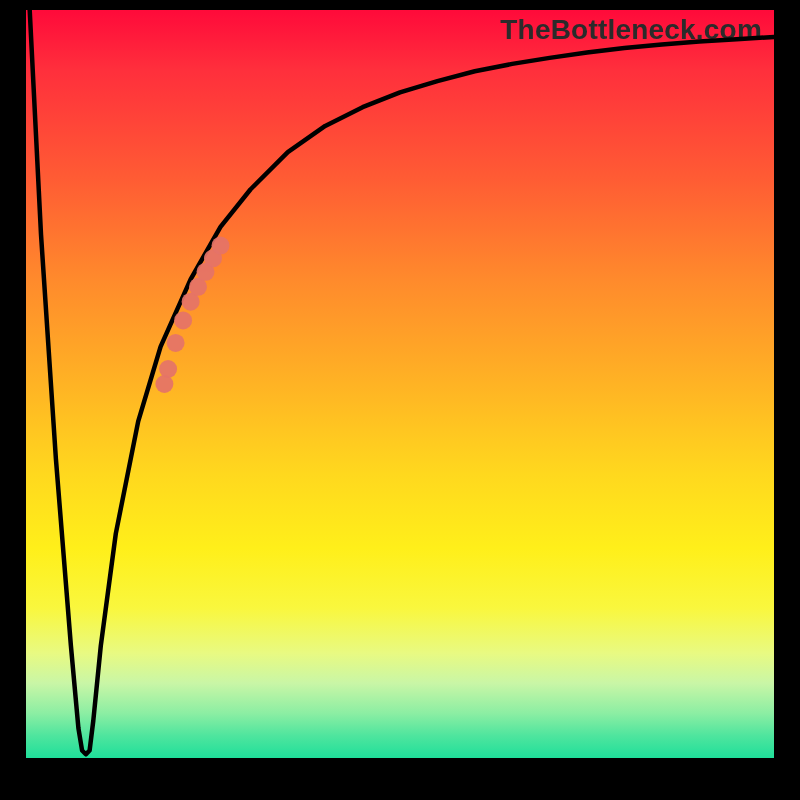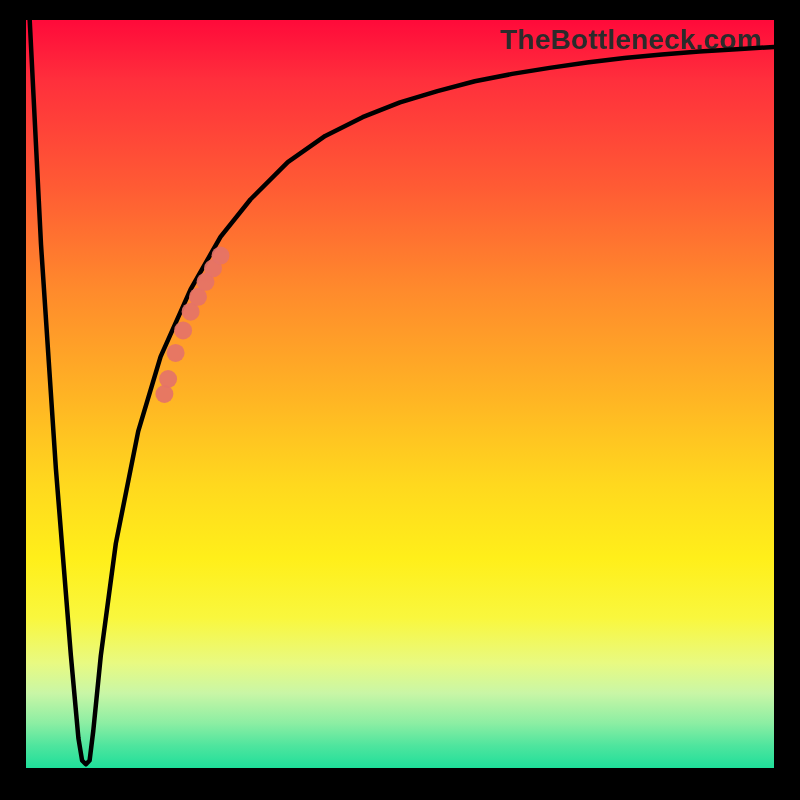--- a/index.html
+++ b/index.html
@@ -13,21 +13,21 @@
   }
   .stage {
     position: relative;
     width: 800px;
     height: 800px;
     background: #000;
   }
   .plot-area {
     position: absolute;
     left: 26px;
-    top: 20px;
+    top: 10px;
     width: 748px;
     height: 748px;
     
     background: linear-gradient(
       to bottom,
       #ff0a3a 0%,
       #ff2f3c 8%,
       #ff5a34 22%,
       #ff8a2c 36%,
       #ffb324 50%,

